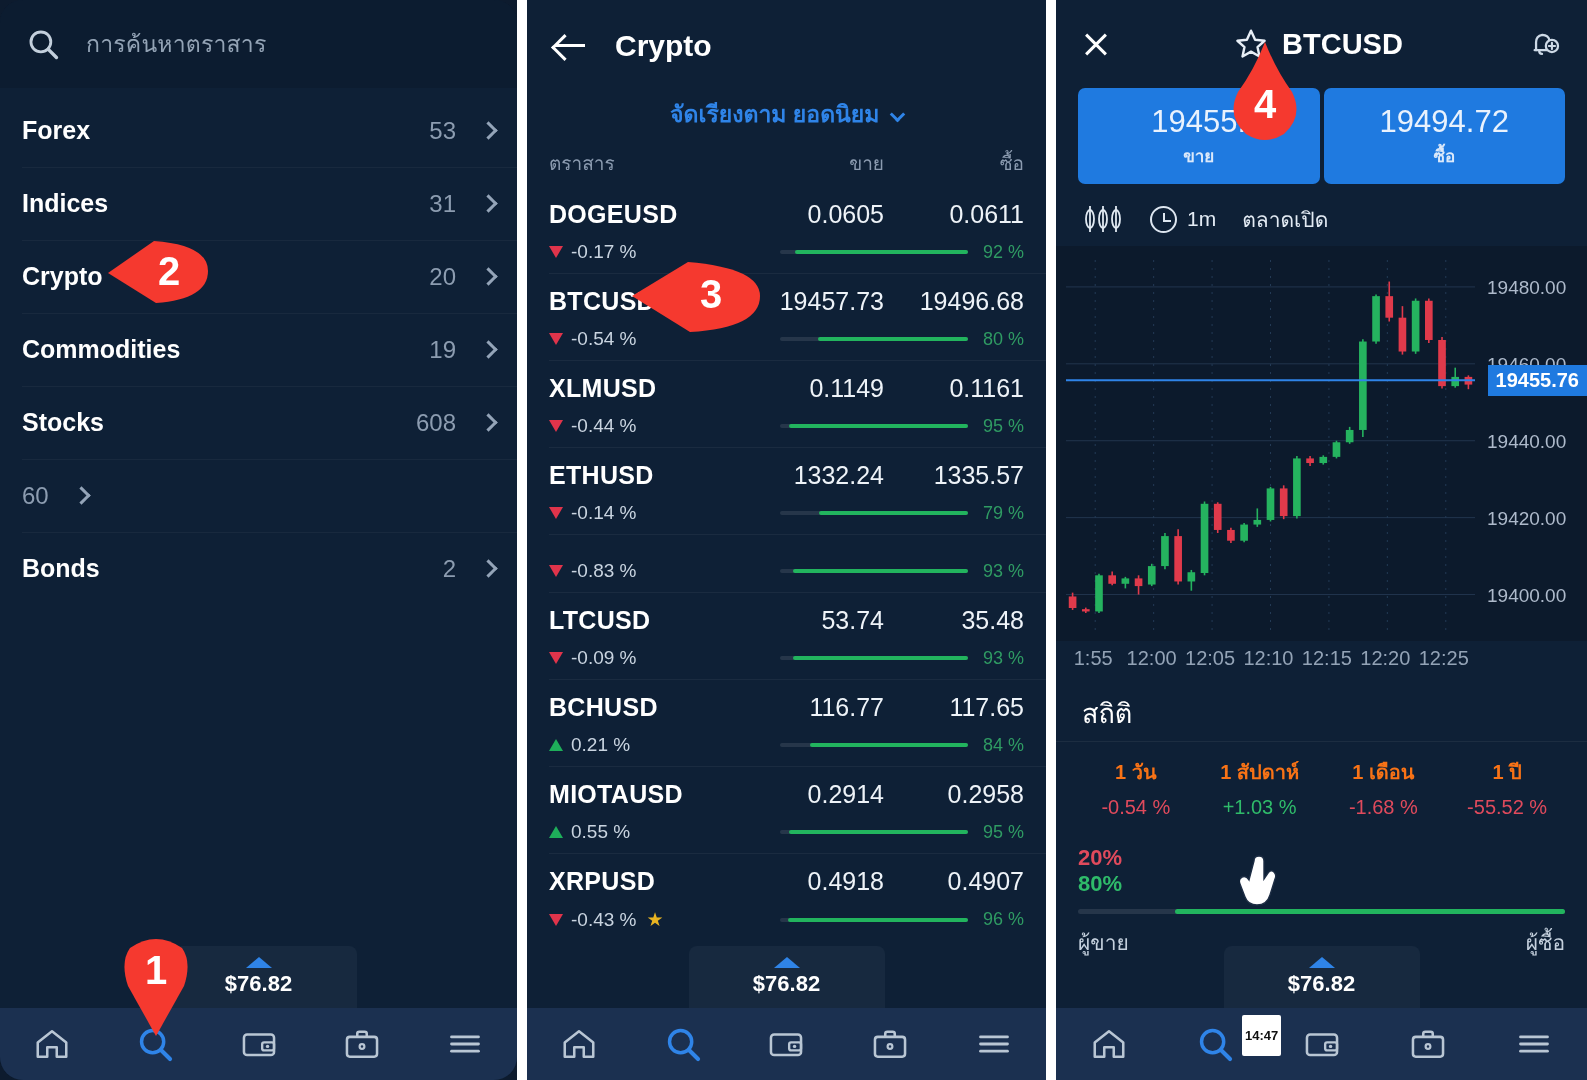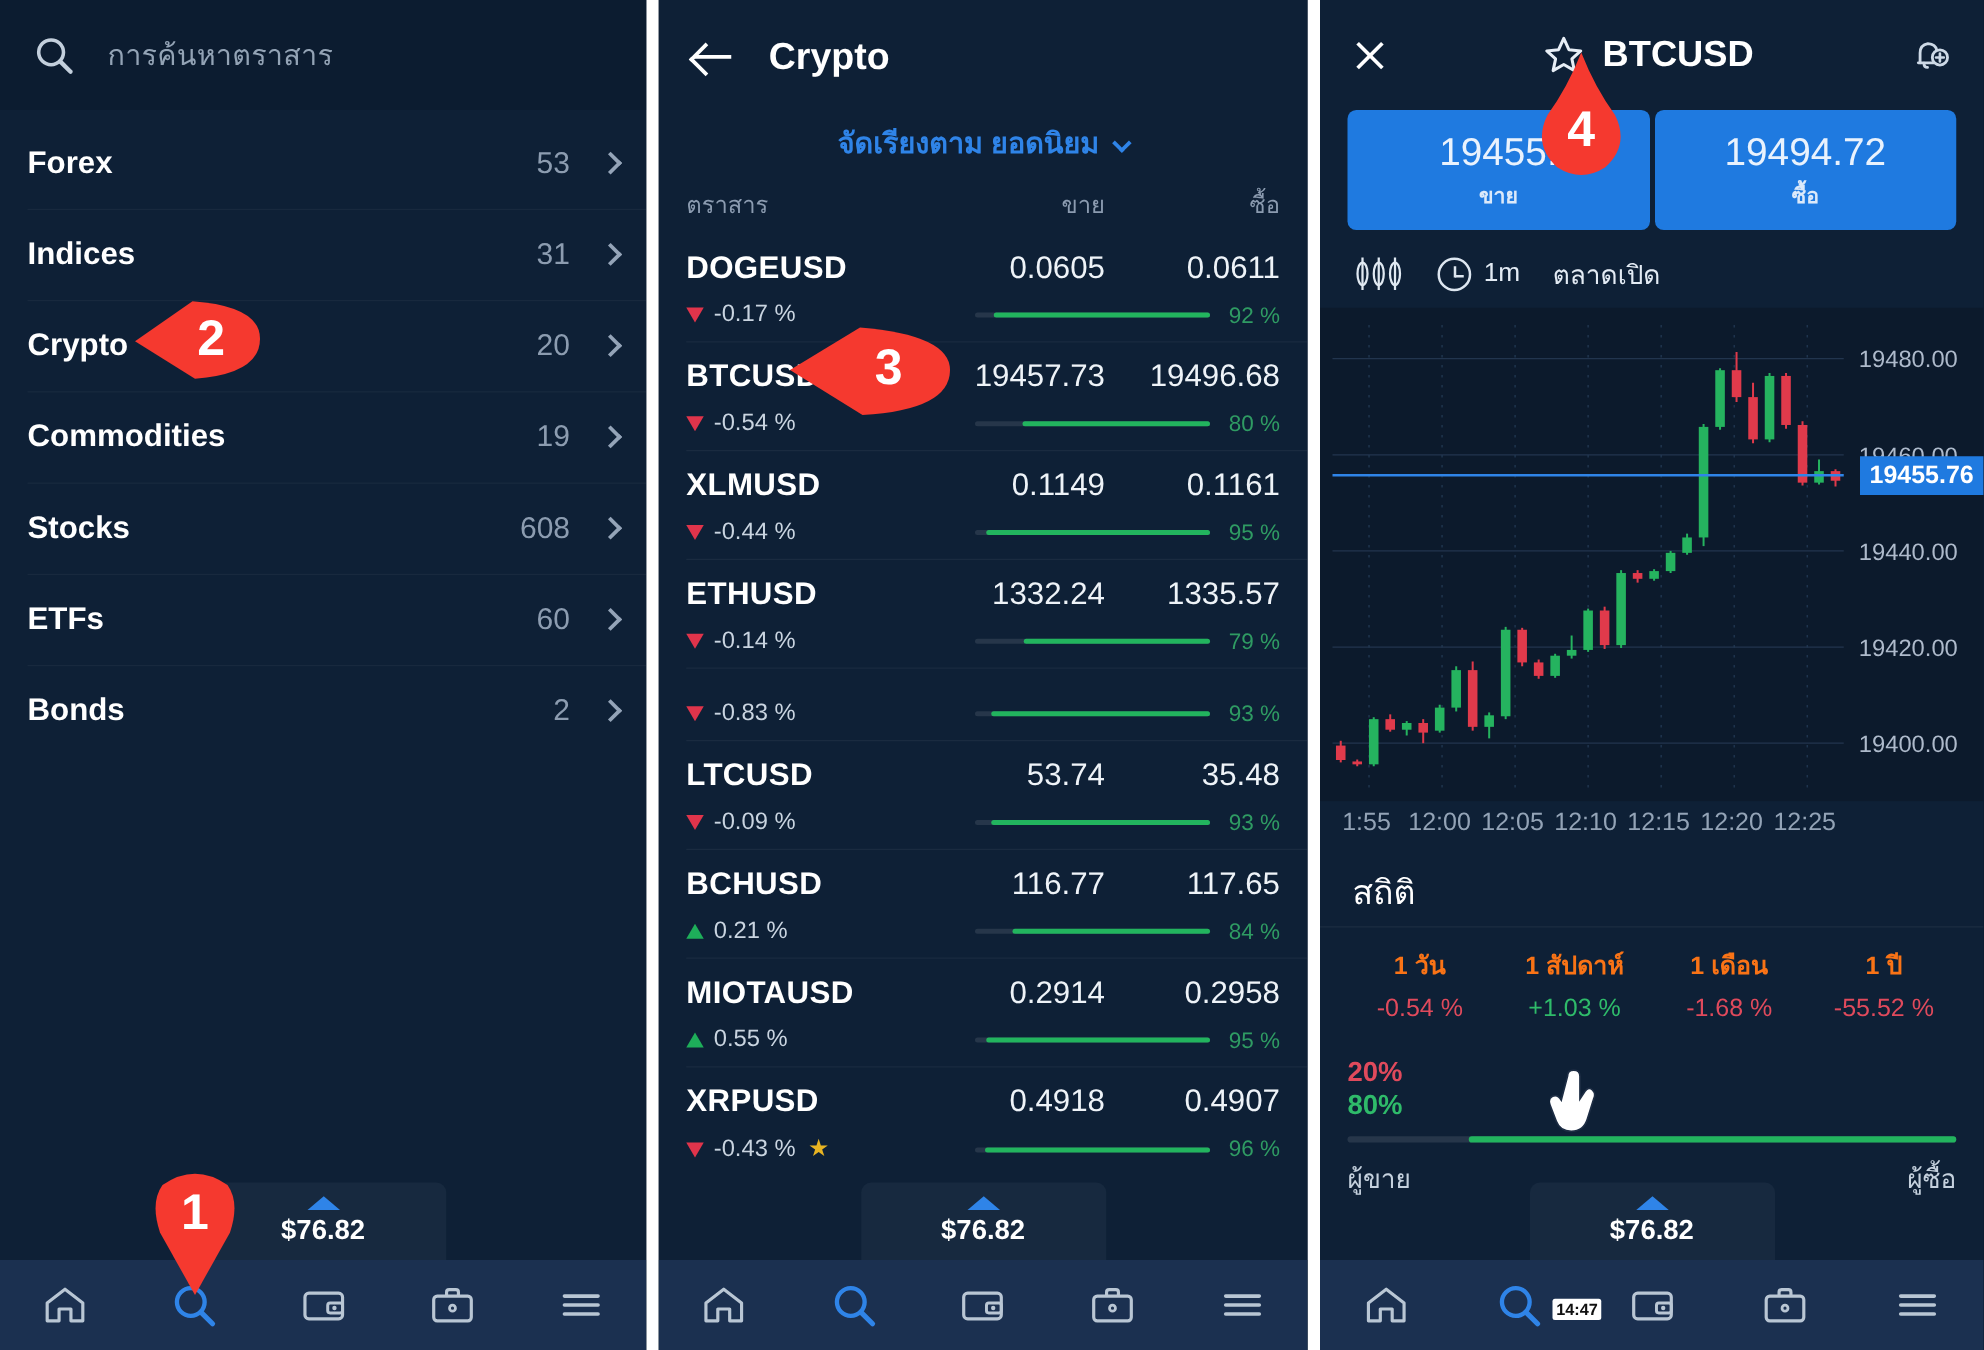--- a/index.html
+++ b/index.html
@@ -6,21 +6,21 @@
   html, body {
     width: 1587px; height: 1080px;
     background: #0d1b2e;
     font-family: "Liberation Sans", "DejaVu Sans", sans-serif;
     overflow: hidden;
   }
   .stage { position: relative; width: 1587px; height: 1080px; display: flex; }
 
   
   .panel { position: relative; height: 1080px; background: #0e2036; overflow: hidden; }
-  #panel-search    { width: 517px; }
+  #panel-search    { width: 517px; border-radius: 23px; }
   .divider { width: 10px; height: 1080px; background: #ffffff; flex: 0 0 10px; }
   #panel-crypto    { width: 519px; }
   #panel-instrument{ width: 531px; }
 
   
   .search-bar {
     height: 88px; display: flex; align-items: center; gap: 26px;
     padding: 0 26px; background: #0c1c30;
   }
   .search-ph { color: #93a3b5; font-size: 23px; letter-spacing: .2px; }
@@ -130,21 +130,21 @@
   .bal-caret { width:0;height:0;border-left:13px solid transparent;border-right:13px solid transparent;
                border-bottom:11px solid #2f84e8; margin-bottom:3px; }
   .bal-amt { color:#fff; font-size:22px; font-weight:700; }
 
   
   .pin { position:absolute; z-index:30; }
   .pin-num { position:absolute; color:#fff; font-weight:700; font-size:40px;
              left:0; right:0; text-align:center; }
   .cursor-hand { position:absolute; z-index:31; }
   .time-chip { position:absolute; z-index:31; background:#fff; color:#111;
-               font-size:13px; font-weight:700; padding:1px 3px; border-radius:2px; }
+               font-size:13px; font-weight:700; padding:13px 3px; border-radius:2px; }
 </style>
 </head>
 <body>
 
 <div class="stage">
 
   <div class="panel" id="panel-search">
 
     <div class="search-bar">
       <svg width="34" height="34" viewBox="0 0 24 24" fill="none">
@@ -174,21 +174,20 @@
         <span class="cat-name">Commodities</span>
         <span class="cat-count">19</span>
         <span class="chev"></span>
       </div>
       <div class="cat-row">
         <span class="cat-name">Stocks</span>
         <span class="cat-count">608</span>
         <span class="chev"></span>
       </div>
       <div class="cat-row">
-        <span class="cat-name">ETFs</span>
         <span class="cat-count">60</span>
         <span class="chev"></span>
       </div>
       <div class="cat-row">
         <span class="cat-name">Bonds</span>
         <span class="cat-count">2</span>
         <span class="chev"></span>
       </div>
     </div>
 

